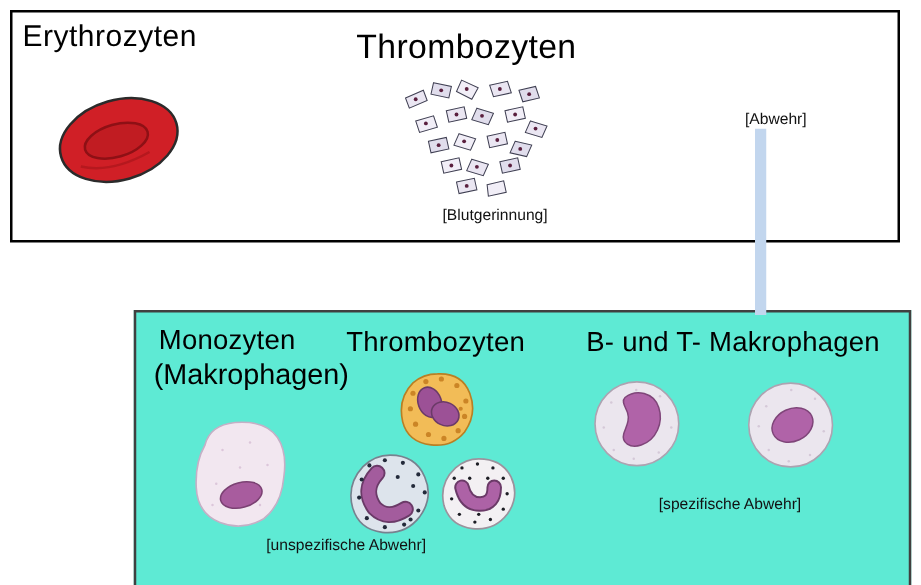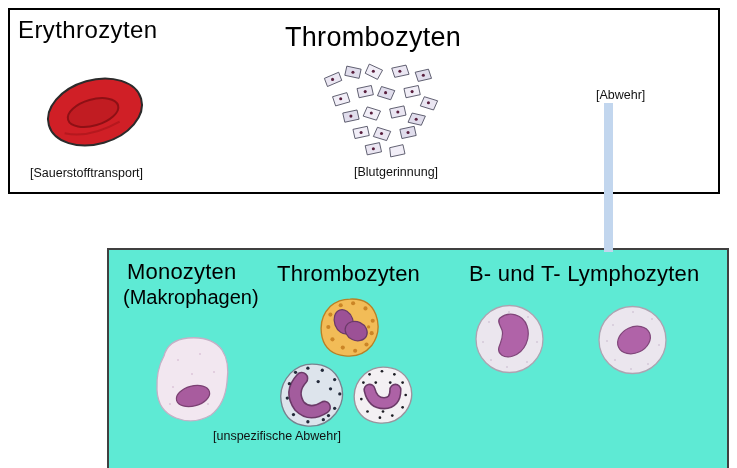--- a/index.html
+++ b/index.html
@@ -17,21 +17,21 @@
     border:2px solid #404040; background:#5eead4; z-index:1;
   }
   .connector {
     position:absolute; left:604px; top:103px; width:9px; height:149px;
     background:#c2d6ee; z-index:2;
   }
 
   .title-xl { position:absolute; font-size:24px; letter-spacing:.4px; white-space:nowrap;text-align:center; }
   .title-lg { position:absolute; font-size:27px; letter-spacing:.3px; white-space:nowrap; }
   .title-md { position:absolute; font-size:22px; letter-spacing:.2px; white-space:nowrap; }
-  .subtitle { position:absolute; font-size:20px; white-space:nowrap; }
+  .subtitle { position:absolute; font-size:23px; white-space:nowrap; }
   .caption  { position:absolute; font-size:12.5px; color:#111; white-space:nowrap; }
 
   svg { display:block; }
 </style>
 </head>
 <body>
 
 <div class="canvas">
 
   <div class="connector"></div>
@@ -41,21 +41,20 @@
     <div class="title-xl" style="left:8px; top:6px;">Erythrozyten</div>
 
     <svg class="abs" style="left:30px; top:52px;" width="110" height="100" viewBox="0 0 110 100">
       <g transform="rotate(-16 55 50)">
         <ellipse cx="55" cy="50" rx="48" ry="32" fill="#d01f26" stroke="#2b2b2b" stroke-width="2"></ellipse>
         <ellipse cx="53" cy="50" rx="26" ry="13" fill="#c11c22" stroke="#8e1015" stroke-width="2"></ellipse>
         <path d="M20,62 Q42,74 76,66" fill="none" stroke="#9e1318" stroke-width="2" opacity="0.55"></path>
       </g>
     </svg>
 
-    <div class="caption" style="left:20px; top:156px;">[Sauerstofftransport]</div>
 
     <div class="title-lg" style="left:275px; top:12px;">Thrombozyten</div>
 
     <svg class="abs" style="left:308px; top:50px;" width="125" height="102" viewBox="0 0 122 100">
       <g stroke="#3f3f52" stroke-width="0.8">
         <polygon points="6,18 20,12 23,20 9,26" fill="#eae6f2"></polygon>
         <polygon points="28,6 42,9 40,18 26,15" fill="#e0ddec"></polygon>
         <polygon points="50,4 63,10 58,19 46,13" fill="#f1eef7"></polygon>
         <polygon points="72,8 86,5 89,14 75,17" fill="#eae6f2"></polygon>
         <polygon points="95,12 108,9 111,18 98,21" fill="#e0ddec"></polygon>
@@ -182,21 +181,21 @@
         <circle cx="16" cy="46" r="1.3"></circle>
           <circle cx="10" cy="34" r="1.3"></circle>
           <circle cx="24" cy="18" r="1.3"></circle>
         <circle cx="38" cy="18" r="1.3"></circle>
           <circle cx="31" cy="46" r="1.3"></circle>
       </g>
     </svg>
 
     <div class="caption" style="left:104px; top:179px;">[unspezifische Abwehr]</div>
 
-    <div class="title-md" style="left:360px; top:11px;">B- und T- Lymphozyten</div>
+    <div class="title-md" style="left:360px; top:11px;">B- und T- Makrophagen</div>
 
     <svg class="abs" style="left:364px; top:52px;" width="73" height="74" viewBox="0 0 73 74">
       <circle cx="36.5" cy="37" r="33.5" fill="#ebe6ee" stroke="#ada3b1" stroke-width="1.3"></circle>
       <g fill="#d5c9d8">
         <circle cx="16" cy="20" r="1"></circle>
           <circle cx="55" cy="15" r="1"></circle>
           <circle cx="64" cy="40" r="1"></circle>
         <circle cx="54" cy="60" r="1"></circle>
           <circle cx="18" cy="58" r="1"></circle>
           <circle cx="10" cy="40" r="1"></circle>
@@ -214,15 +213,16 @@
           <circle cx="63" cy="42" r="1"></circle>
         <circle cx="52" cy="61" r="1"></circle>
           <circle cx="19" cy="57" r="1"></circle>
           <circle cx="11" cy="38" r="1"></circle>
         <circle cx="37" cy="9" r="1"></circle>
           <circle cx="35" cy="66" r="1"></circle>
       </g>
       <ellipse cx="38" cy="37" rx="17" ry="13" transform="rotate(-25 38 37)" fill="#b063a8" stroke="#7f4579" stroke-width="1.2"></ellipse>
     </svg>
 
+    <div class="caption" style="left:418px; top:146px;">[spezifische Abwehr]</div>
   </div>
 
 </div>
 
 </body></html>

